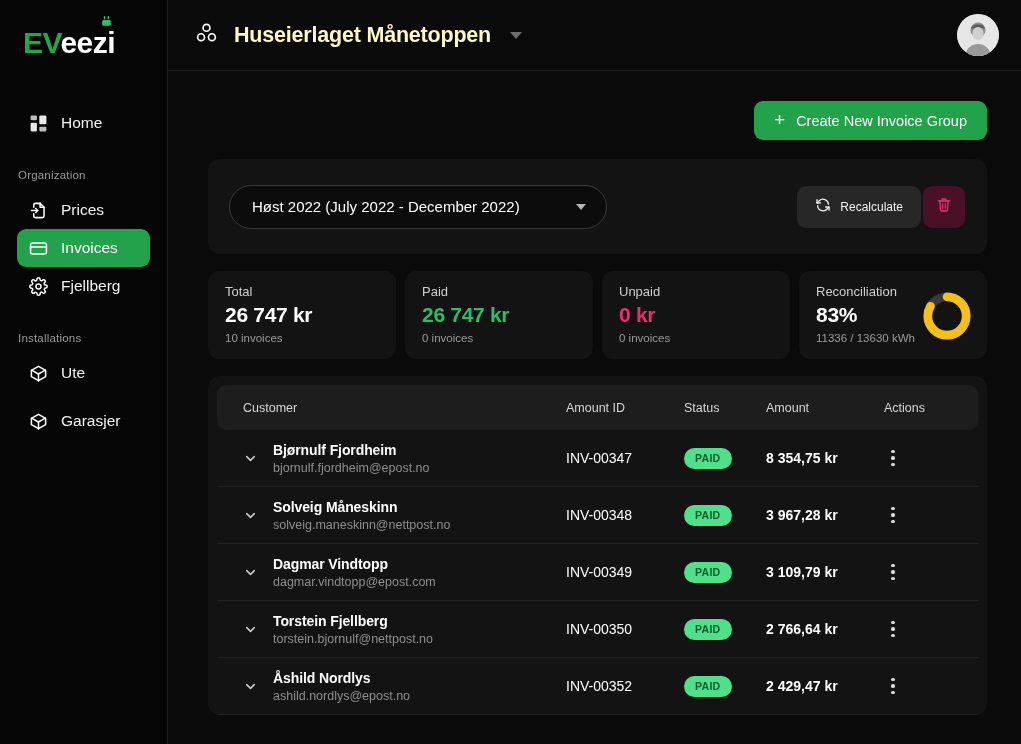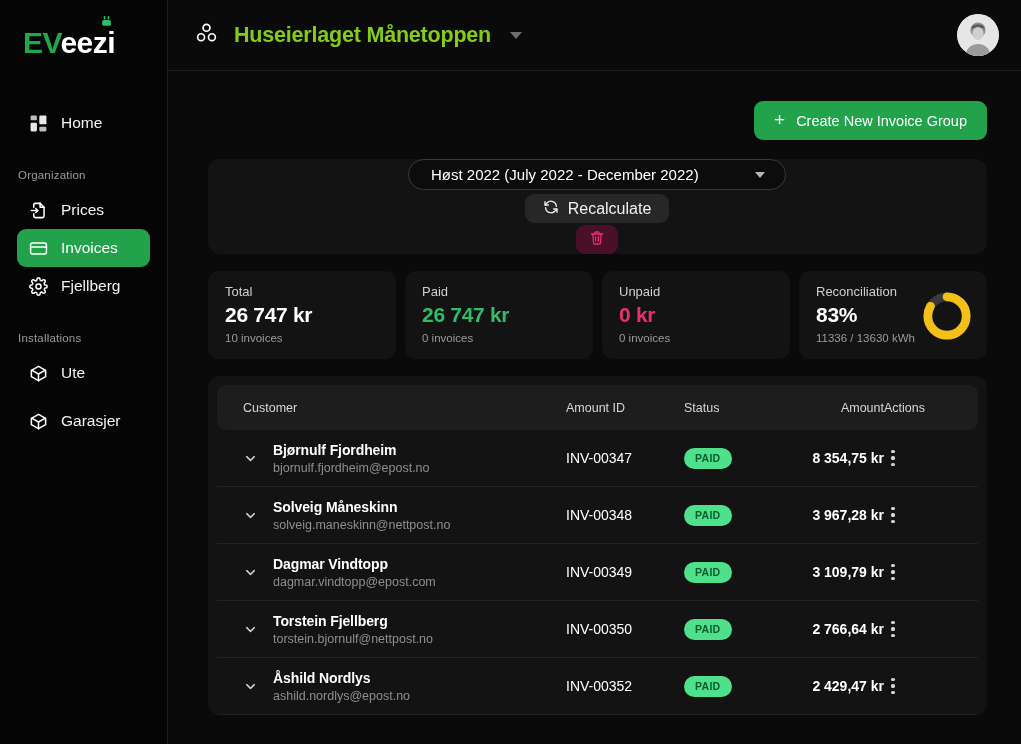--- a/index.html
+++ b/index.html
@@ -56,21 +56,21 @@
   .topbar {
     height: 71px; flex: 0 0 71px;
     background: #0a0a0a;
     border-bottom: 1px solid #1e1e1e;
     display: flex; align-items: center;
     padding: 0 22px 0 26px;
   }
   .org {
     display: flex; align-items: center; gap: 15px; cursor: pointer;
   }
-  .org-title { font-size: 21.5px; color: #84cc16; font-weight: 700; letter-spacing: -0.2px;}
+  .org-title { font-size: 21.5px; color: #fef9c3; font-weight: 700; letter-spacing: -0.2px;}
   .caret { width: 0; height: 0; border-left: 6px solid transparent;
            border-right: 6px solid transparent; border-top: 7px solid #6e6e6e;
            margin-left: 4px; }
   .spacer { flex: 1; }
   .avatar {
     width: 42px; height: 42px; border-radius: 50%; overflow: hidden;
     background: #d8d8d8; cursor: pointer; position: relative;
   }
 
   .content {
@@ -85,37 +85,37 @@
     display: inline-flex; align-items: center; gap: 11px;
     background: #22a24b; color: #fff; border: none;
     height: 39px; padding: 0 20px; border-radius: 9px;
     font-size: 14.5px; font-family: inherit; cursor: pointer; font-weight: 400;
   }
   .plus { font-size: 19px; line-height: 1; font-weight: 400; margin-top: -2px;}
 
   .toolbar-card {
     margin-top: 19px; background: #131313; border-radius: 12px;
     height: 95px; display: flex; align-items: center;
-    padding: 0 22px 0 21px; gap: 2px; flex-direction: column;
+    padding: 0 22px 0 21px; gap: 2px;
   }
   .select-pill {
     height: 44px; min-width: 378px; border-radius: 22px;
     border: 1px solid #3a3a3a; background: #0c0c0c;
     display: flex; align-items: center; justify-content: space-between;
     padding: 0 20px 0 22px; color: #fff; font-size: 15px; cursor: pointer;
   }
   .select-caret { width: 0; height: 0; border-left: 5.5px solid transparent;
            border-right: 5.5px solid transparent; border-top: 6.5px solid #b5b5b5;
            margin-left: 16px; }
   .tb-spacer { flex: 1; }
   .btn-sec {
     display: inline-flex; align-items: center; gap: 9px;
     height: 42px; padding: 0 18px; border-radius: 9px;
     background: #272727; color: #f0f0f0; border: none;
-    font-size: 16px; font-family: inherit; cursor: pointer;
+    font-size: 12px; font-family: inherit; cursor: pointer;
   }
   .btn-del {
     width: 42px; height: 42px; border-radius: 9px;
     background: #4a1028; border: none; cursor: pointer;
     display: flex; align-items: center; justify-content: center;
   }
 
   .stats { display: flex; gap: 9px; margin-top: 17px; }
   .stat {
     flex: 1; background: #131313; border-radius: 11px;
@@ -133,21 +133,21 @@
     padding: 9px 9px 0 9px; flex: 1; overflow: hidden;
   }
   .thead {
     display: flex; align-items: center; height: 45px;
     background: #1d1d1d; border-radius: 9px; padding: 0 22px 0 26px;
     font-size: 12.5px; color: #d6d6d6;
   }
   .c-cust { flex: 1; }
   .c-inv  { width: 118px; flex: 0 0 118px; }
   .c-stat { width: 82px; flex: 0 0 82px; }
-  .c-amt  { width: 118px; flex: 0 0 118px; text-align: right; }
+  .c-amt  { width: 118px; flex: 0 0 118px; }
   .c-act  { width: 72px; flex: 0 0 72px; }
 
   .row {
     display: flex; align-items: center; height: 57px;
     padding: 0 22px 0 26px;
     border-bottom: 1px solid #222222;
   }
   .row-chev { width: 30px; flex: 0 0 30px; display: flex; align-items: center;
               color: #cfcfcf; cursor: pointer; }
   .cust-name { font-size: 14px; color: #ffffff; font-weight: 700; letter-spacing: -0.1px;}

